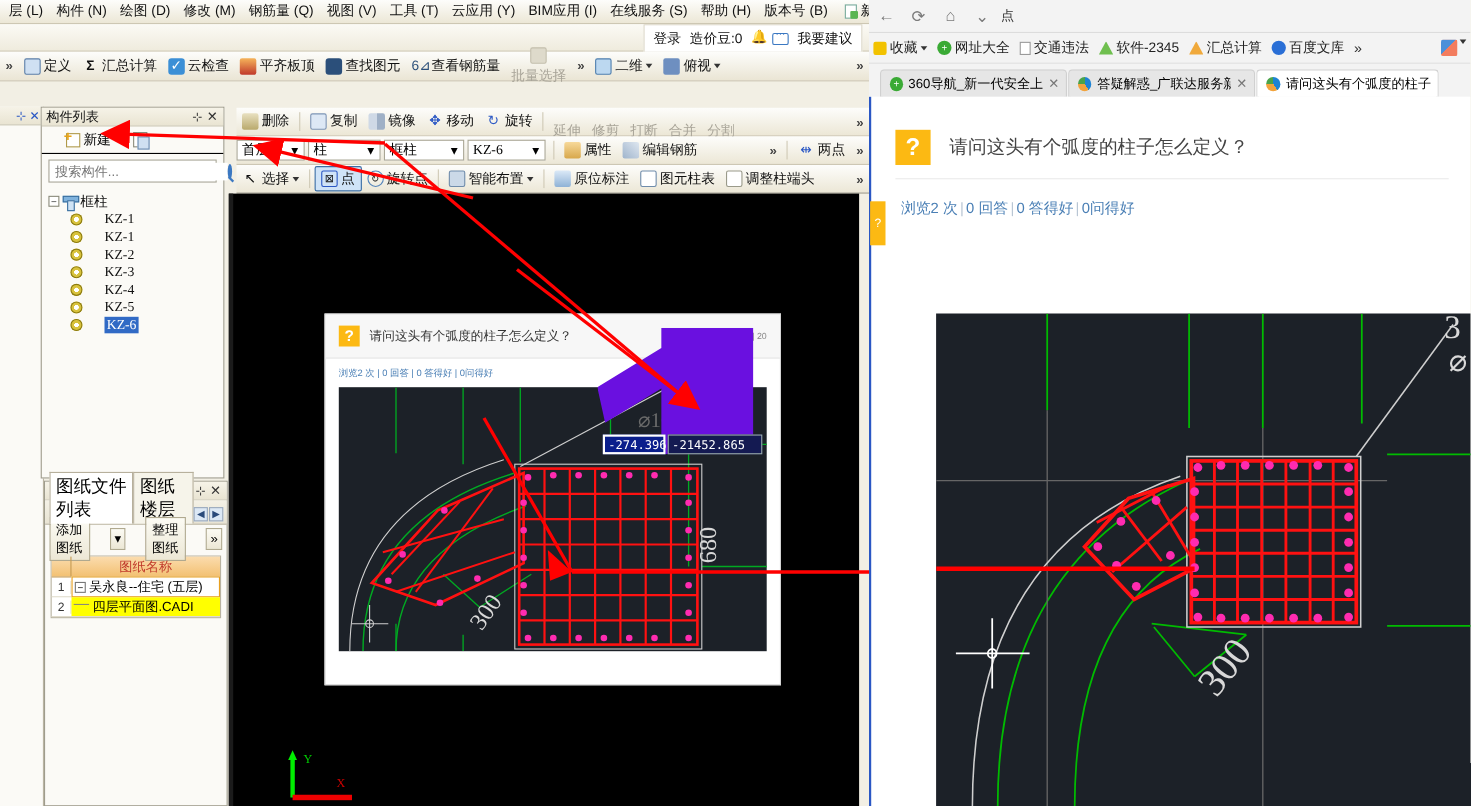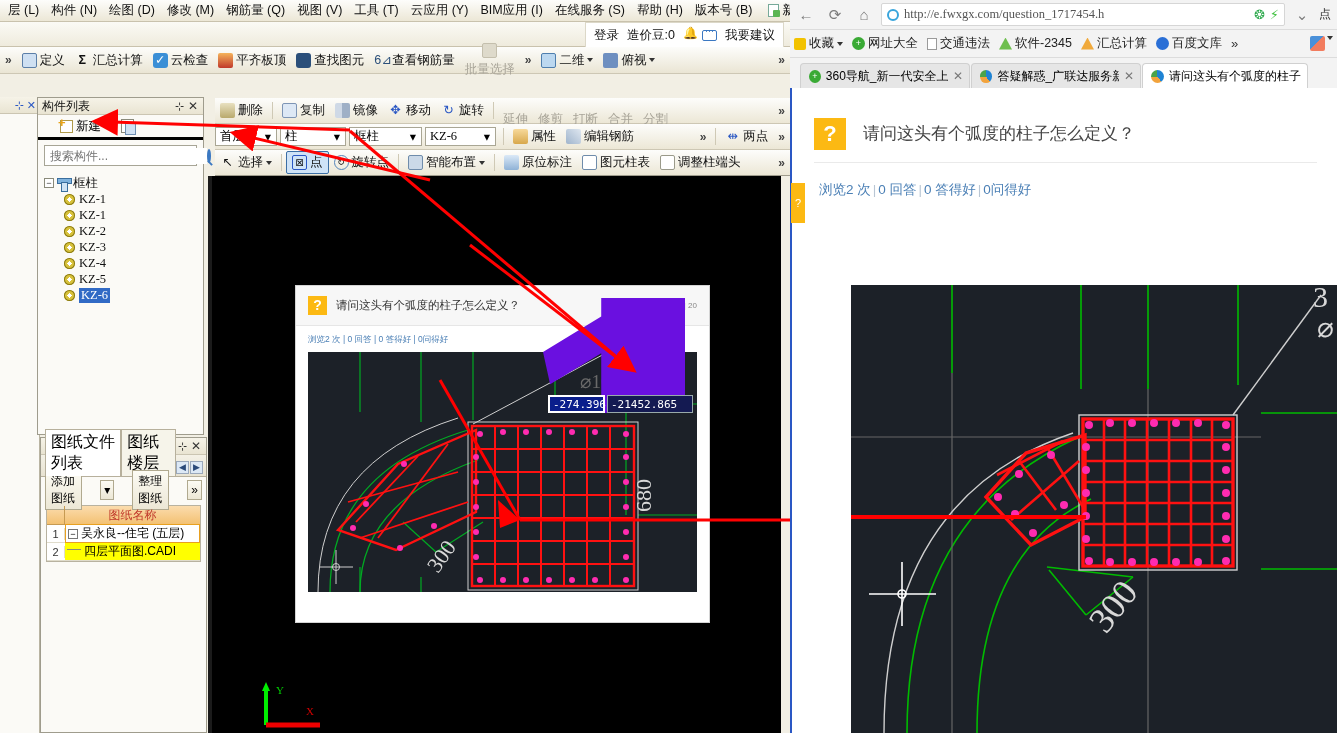--- a/index.html
+++ b/index.html
@@ -38,37 +38,37 @@
   .chev { color:#444; font-size:12px; padding:0 5px; font-weight:bold;}
   .sep { width:1px; height:17px; background:#cfc9b5; margin:0 4px; }
   .ico { width:15px; height:15px; display:inline-block; border-radius:2px; flex:0 0 auto;}
 
   
   .cl-panel { position:absolute; left:37px; top:97px; width:167px; height:338px; background:#fbfaf6; border:1px solid #9f9c8d; }
   .cl-title { height:17px; background:linear-gradient(#f6f3e8,#e9e4d2); border-bottom:1px solid #cbc5b2;
      display:flex; align-items:center; padding-left:4px; font-size:12px; color:#111; }
   .pin { margin-left:auto; margin-right:4px; font-size:11px; color:#333; }
   .xbtn { margin-right:5px; font-size:12px; color:#333; }
-  .cl-tools { height:25px; display:flex; align-items:center; gap:3px; padding-left:22px; border-bottom:3px solid #000000;}
+  .cl-tools { height:25px; display:flex; align-items:center; gap:3px; padding-left:22px; border-bottom:1px solid #000000;}
   .newbtn { display:flex;align-items:center;gap:3px; font-size:12.5px;}
   .newbtn .pls { width:13px;height:13px; background:#fff; border:1px solid #b09a4a; position:relative;}
   .newbtn .pls:before{content:"+"; position:absolute; left:-3px; top:-6px; color:#e8a317; font-size:13px; font-weight:bold;}
   .copyic { width:13px;height:14px; border:1px solid #8a8a7a; background:#fff; margin-left:8px; position:relative;}
   .copyic:after{content:""; position:absolute; left:3px;top:3px;width:9px;height:10px;background:#cfe0f2;border:1px solid #6d8db1;}
   .searchrow { margin:5px 6px; height:21px; border:1px solid #a7a596; background:#fff; display:flex; align-items:center; padding:0 3px;}
   .searchrow input { border:0; outline:0; flex:1; font-size:12px; color:#999; font-family:inherit; }
   .mag { width:14px;height:14px; border:2px solid #3b78c2; border-radius:50%; position:relative;}
   .mag:after{content:"";position:absolute;right:-4px;bottom:-3px;width:6px;height:2px;background:#3b78c2;transform:rotate(45deg);}
   .tree { padding:4px 0 0 6px; font-size:12.5px; color:#111; }
   .tnode { display:flex; align-items:center; gap:3px; height:16px; }
   .tnode .exp { width:10px;height:10px;border:1px solid #8a8a7a;background:#fff;font-size:9px;line-height:8px;text-align:center;color:#333;}
   .colico { width:13px;height:13px; display:inline-block; position:relative;}
   .colico:before{content:"";position:absolute;left:0;top:1px;width:13px;height:4px;background:#7fb2dd;border:1px solid #3a6e9e;}
   .colico:after{content:"";position:absolute;left:4px;top:5px;width:5px;height:8px;background:#cfe3f5;border:1px solid #3a6e9e;}
-  .leaf { display:flex; align-items:center; gap:4px; height:16px; padding-left:20px; font-family:"Liberation Serif",serif; font-size:12.5px;}
+  .leaf { display:flex; align-items:center; gap:20px; height:16px; padding-left:20px; font-family:"Liberation Serif",serif; font-size:12.5px;}
   .gear { width:11px;height:11px; background:radial-gradient(#fff 26%, #d8c23c 28%); border-radius:50%;
      box-shadow:0 0 0 1px #8a7a12 inset; position:relative; }
   .gear:before{content:"";position:absolute;inset:-2px;background:
      conic-gradient(#d8c23c 0 12%, transparent 0 25%, #d8c23c 0 37%, transparent 0 50%,
      #d8c23c 0 62%, transparent 0 75%, #d8c23c 0 87%, transparent 0);border-radius:50%;z-index:-1;}
   .leaf.sel span.lbl { background:#316ac5; color:#fff; padding:0 2px;}
 
   
   .dm-panel { position:absolute; left:40px; top:437px; width:167px; height:296px; background:#fbfaf6; border:1px solid #9f9c8d; }
   .dm-tabs { height:22px; display:flex; align-items:flex-end; padding-left:4px; border-bottom:1px solid #b7b09c; background:linear-gradient(#f4f1e6,#e8e3d2); }
@@ -587,26 +587,20 @@
     <polygon points="520,520 498,500 500,528" fill="#ff0000"></polygon>
   </svg>
 </div>
 
 <div id="browser">
 
   <div class="bar-nav">
     <span class="navbtn">←</span>
     <span class="navbtn">⟳</span>
     <span class="navbtn">⌂</span>
-    <div class="urlbox">
-      <span class="globe"></span>
-      <span class="urltext">http://e.fwxgx.com/question_1717454.h</span>
-      <span style="color:#2aa84a;font-size:13px;">❂</span>
-      <span style="color:#3ec13e;font-size:13px;">⚡</span>
-    </div>
     <span class="navbtn">⌄</span>
     <span style="font-size:12px;color:#333;padding-right:2px;">点</span>
   </div>
 
   <div class="bar-fav">
     <span class="fav">
       <span style="width:12px;height:12px;display:inline-block;background:#f2c200;border-radius:2px;"></span>
       <span>收藏</span>
       <span class="caret"></span>
     </span>

